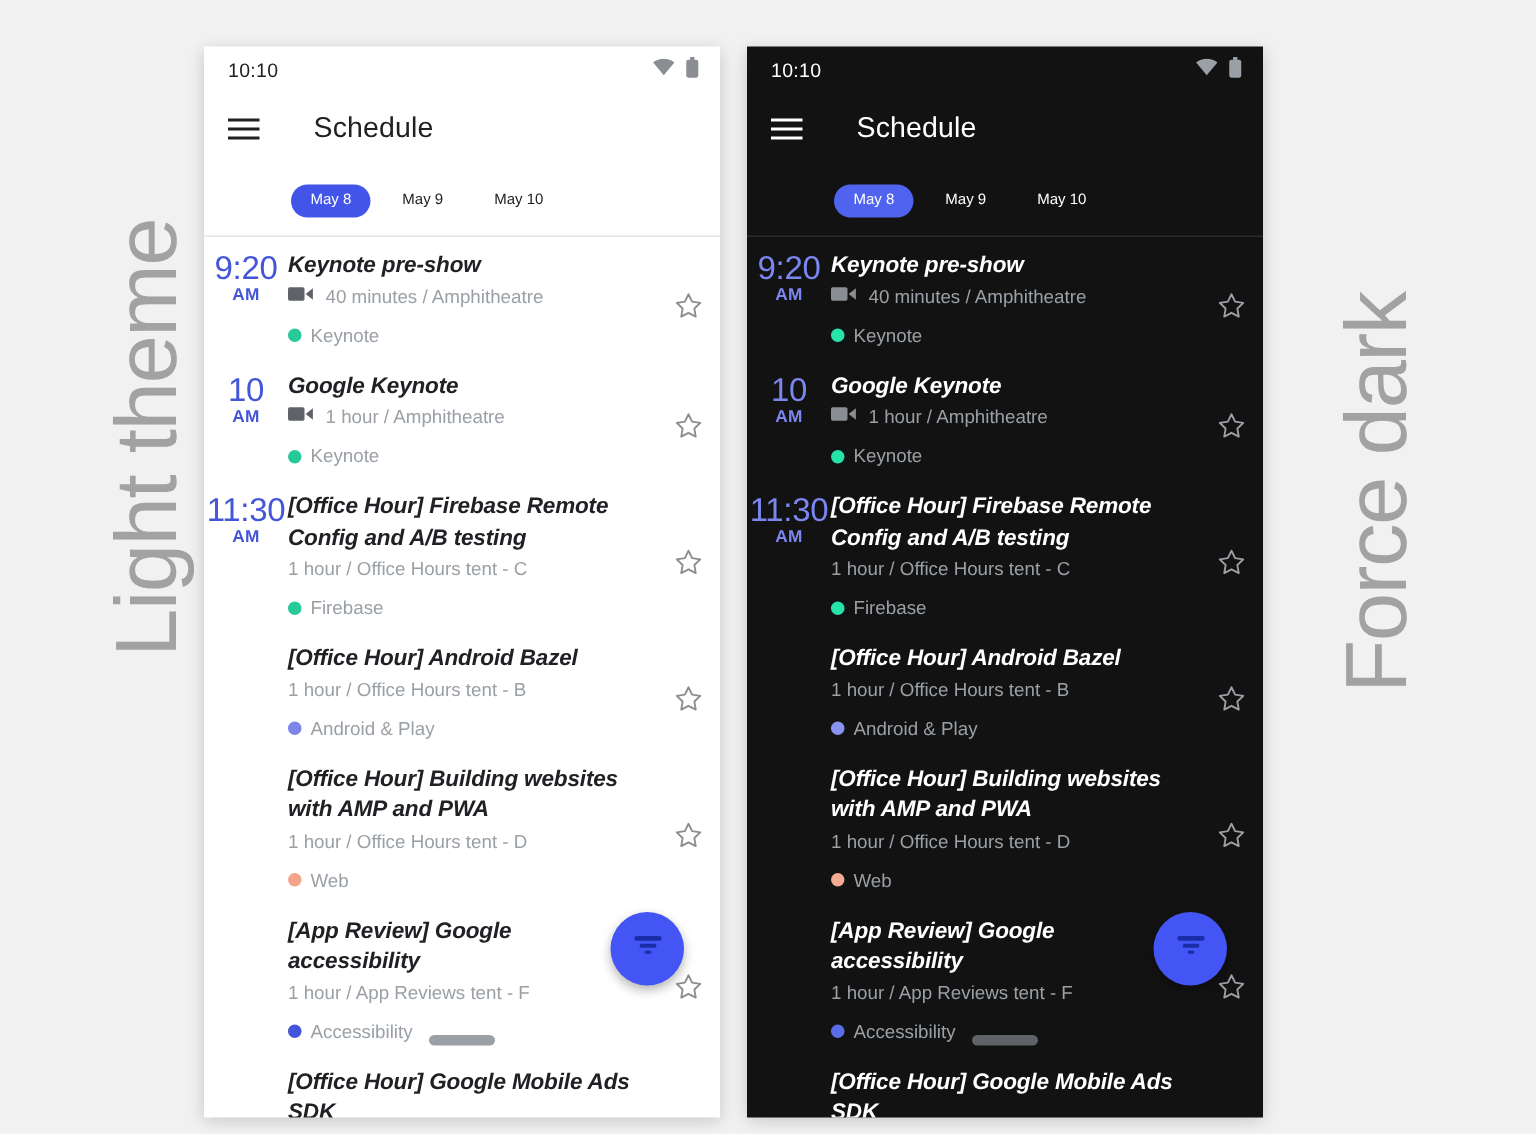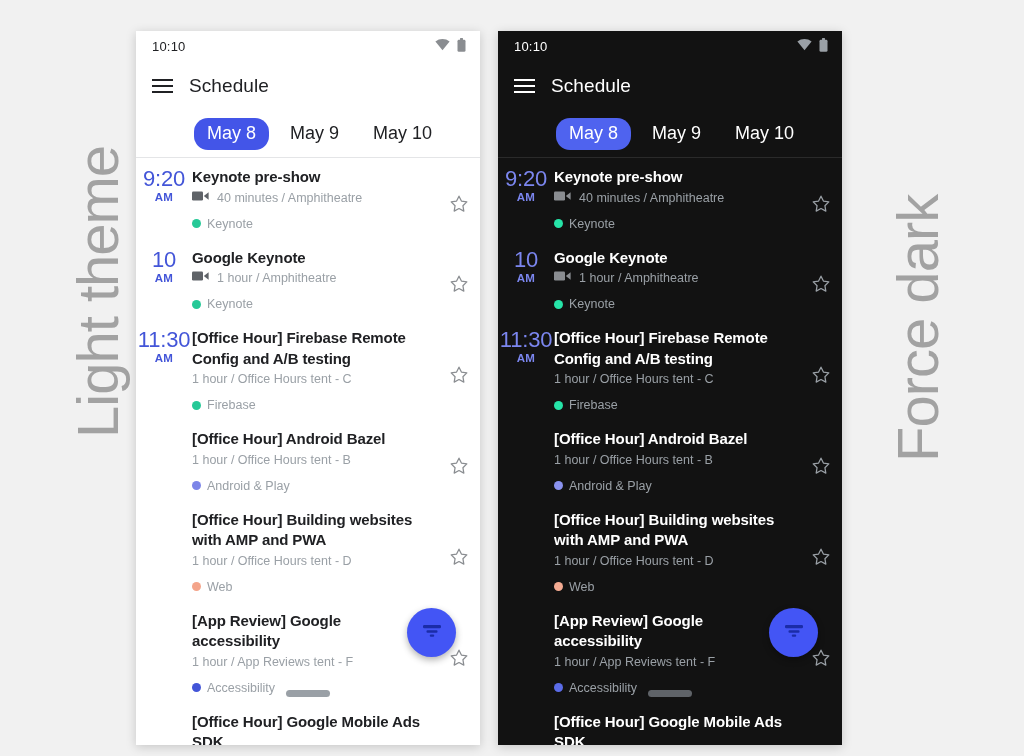--- a/index.html
+++ b/index.html
@@ -51,36 +51,36 @@
   .status-time { flex: 0 0 auto; letter-spacing: 0.2px; }
   .status-spacer { flex: 1 1 auto; }
   .status-icons { display: flex; align-items: center; gap: 7px; }
 
   
   .app-bar {
     height: 50px;
     display: flex;
     align-items: center;
     padding: 0 16px;
-    gap: 16px;
+    gap: 36px;
   }
   .menu-icon { width: 21px; display: flex; flex-direction: column; gap: 4px; cursor: pointer; }
   .menu-icon i { display: block; height: 2px; width: 100%; background: currentColor; }
   .app-title { font-size: 19px; font-weight: 400; letter-spacing: 0.1px; }
 
   
   .date-row {
     height: 46px;
     display: flex;
     align-items: center;
     padding-left: 58px;
     gap: 8px;
   }
   .date-chip {
-    font-size: 18px;
+    font-size: 10px;
     padding: 5px 13px 6px;
     border-radius: 14px;
     cursor: pointer;
     white-space: nowrap;
   }
   .date-chip.selected { color: #ffffff; font-weight: 400; }
 
   .divider { height: 1px; width: 100%; }
 
   
@@ -98,20 +98,21 @@
   }
   .time-hour { font-size: 22px; line-height: 20px; letter-spacing: -0.2px; }
   .time-ampm { font-size: 11.5px; line-height: 16px; font-weight: 700; letter-spacing: 0.3px; }
 
   .body-col { flex: 1 1 auto; padding-right: 8px; min-width: 0; }
   .sched-title {
     font-size: 15px;
     font-weight: 700;
     line-height: 20.5px;
     letter-spacing: -0.1px;
+    font-style: italic;
   }
   .sched-meta {
     font-size: 12.5px;
     line-height: 19px;
     display: flex;
     align-items: center;
     gap: 8px;
     margin-top: 1px;
     white-space: nowrap;
   }

